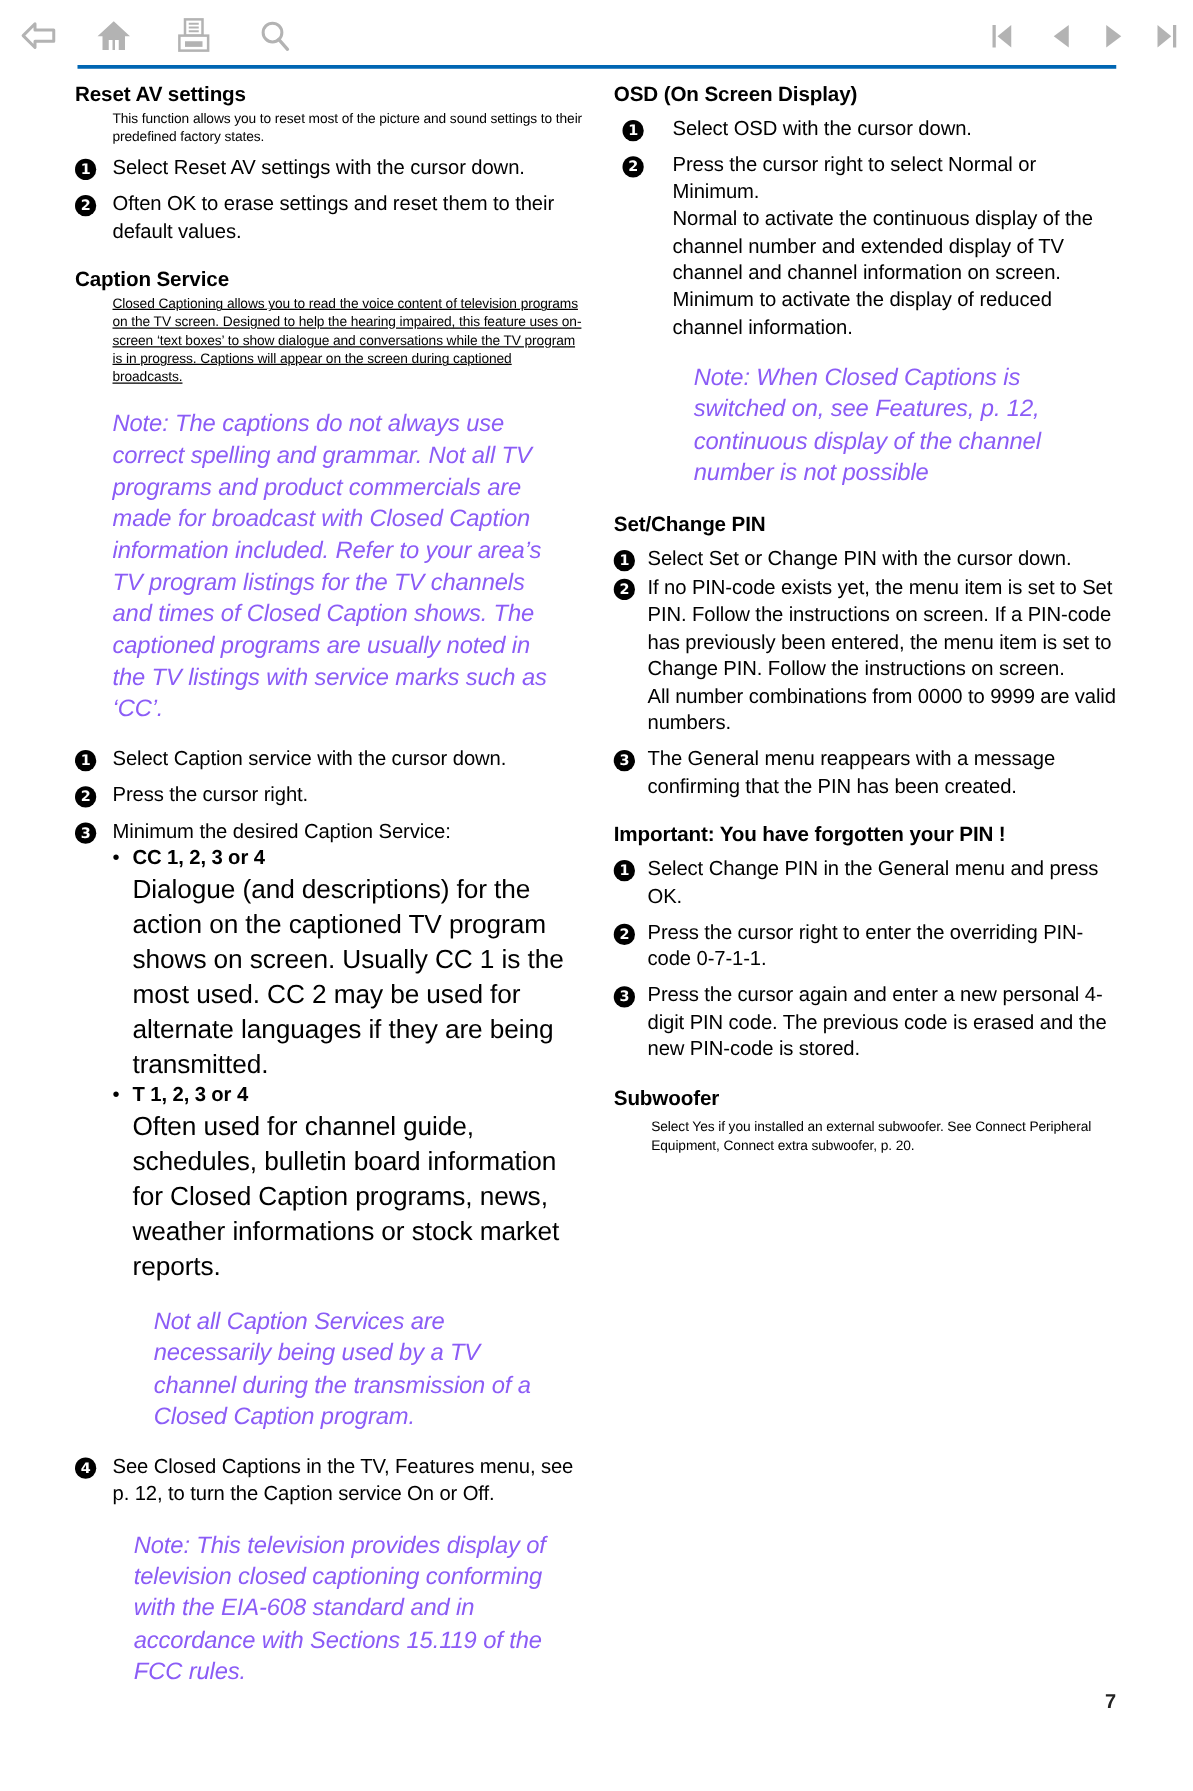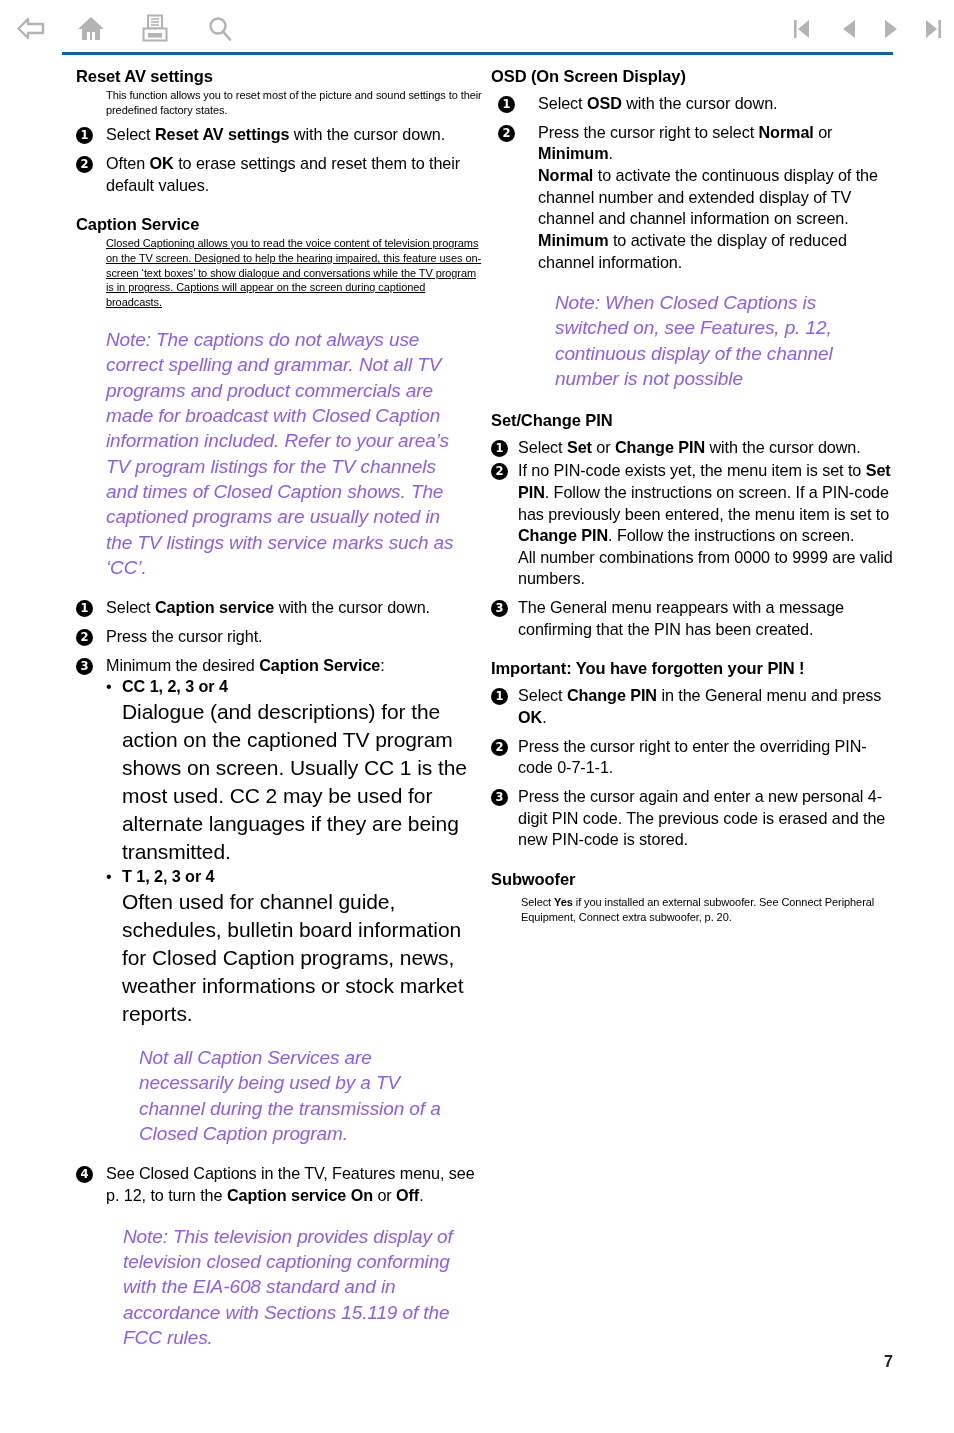--- a/index.html
+++ b/index.html
@@ -49,21 +49,21 @@
   #page {
     position: absolute;
     left: 0; top: 58px;
     width: 954px; height: 1375px;
   }
   .col {
     position: absolute;
     top: 8px;
     width: 406px;
   }
-  #col-left  { left: 76px; }
+  #col-left  { left: 60px; }
   #col-right { left: 491px; }
 
   h2.sec-heading {
     font-size: 16.5px;
     font-weight: bold;
     line-height: 1.22;
     margin: 0 0 2px 0;
     letter-spacing: -0.1px;
   }
   .sec { margin-bottom: 18px; }
@@ -127,21 +127,21 @@
   .note {
     font-size: 19px;
     line-height: 1.335;
     font-style: italic;
     color: #8b5cf6;
     letter-spacing: -0.1px;
     margin: 17px;
   }
   .note.indent { margin-left: 30px; font-style: italic; }
 
-  b, .b { font-weight: bold; }
+  b, .b { font-weight: normal; }
 
   #page-number {
     position: absolute;
     left: 0; top: 1295px;
     width: 893px;
     text-align: right;
     font-size: 16px;
     font-weight: bold;
     color: #222;
   }

